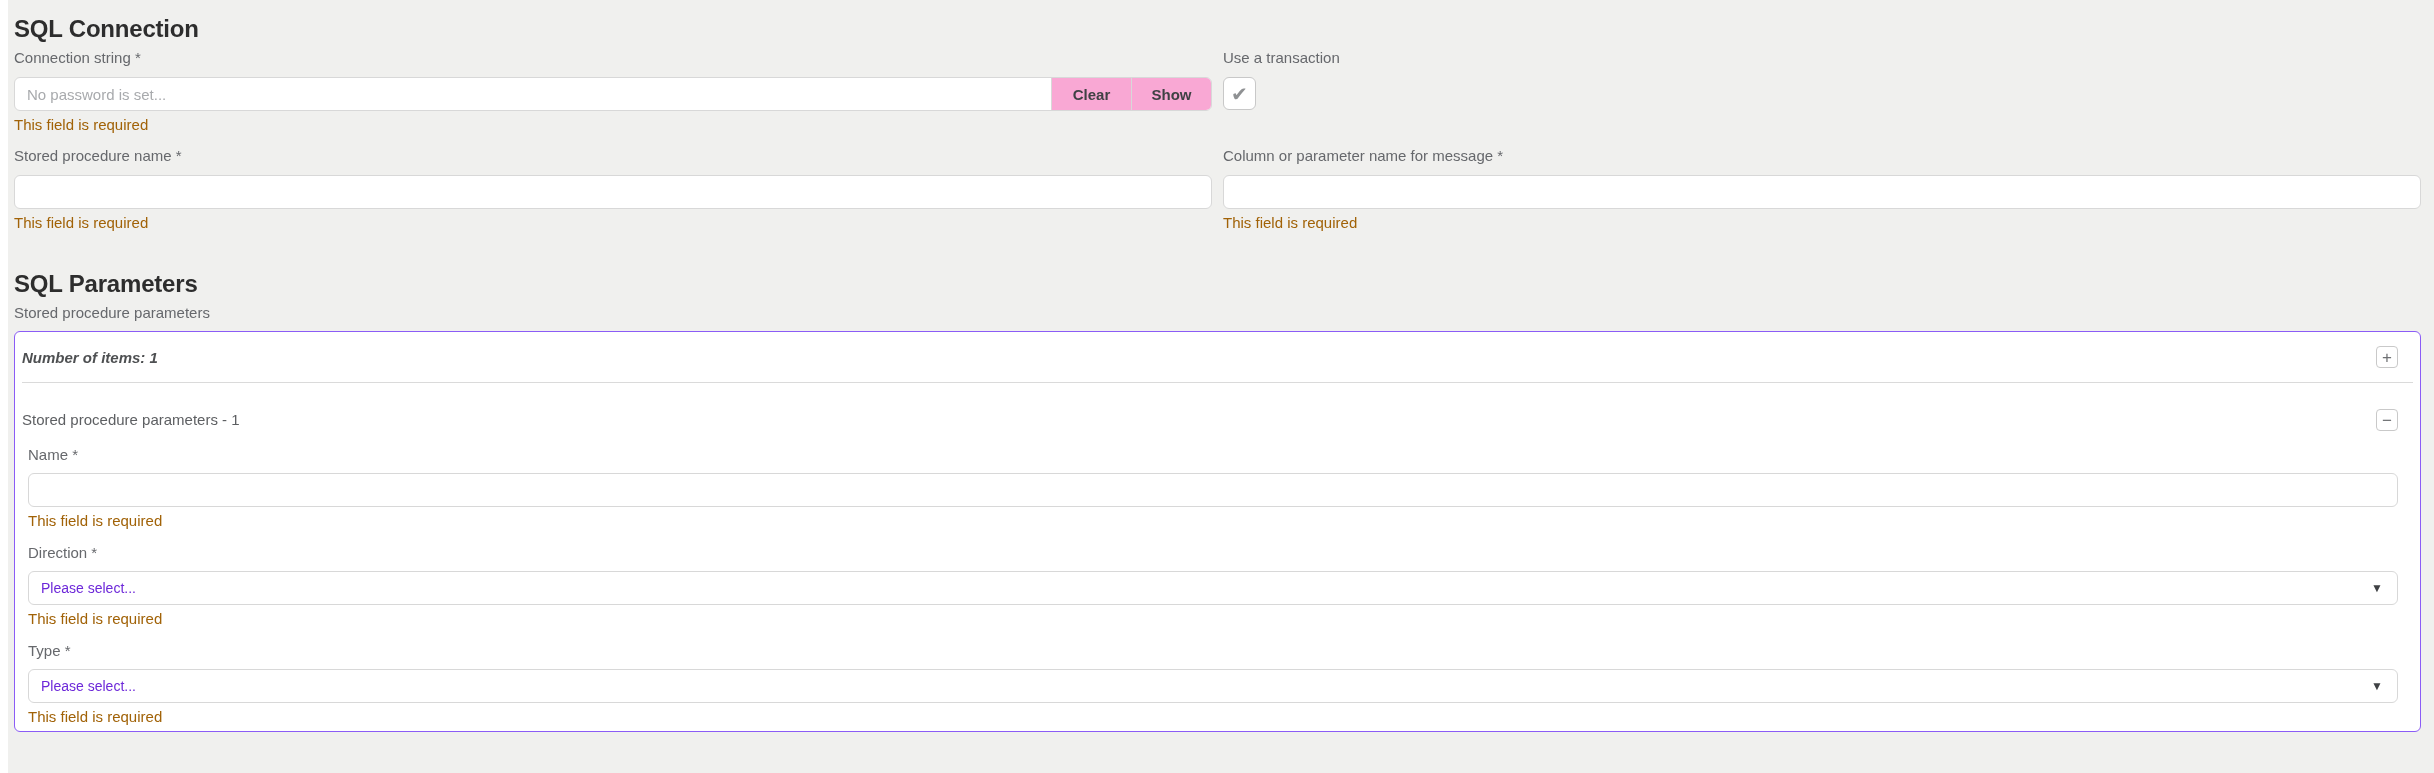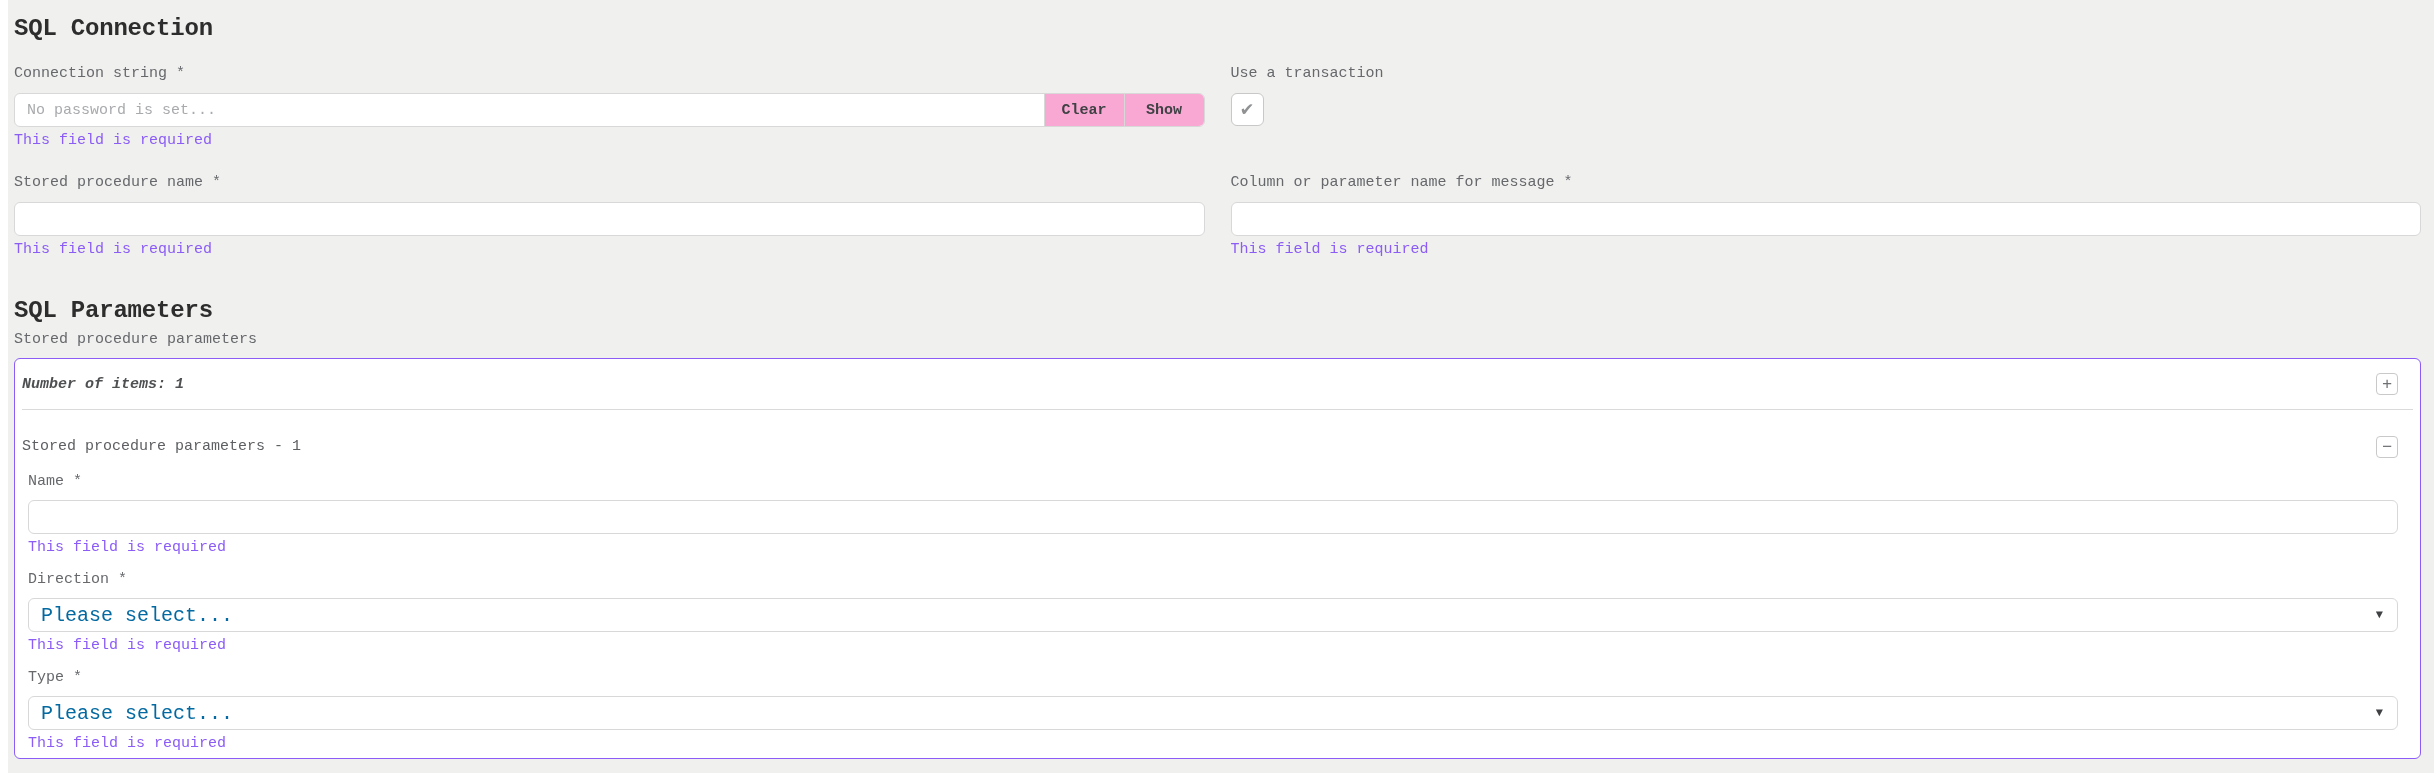--- a/index.html
+++ b/index.html
@@ -1,15 +1,15 @@
 <!DOCTYPE html>
 <html><head>
 <meta charset="utf-8">
 <style>
-  * { box-sizing: border-box; margin: 0; padding: 0; font-family: Liberation Mono, monospace; }
+  * { box-sizing: border-box; margin: 0; padding: 0; }
   html, body { margin: 0; }
   body {
     width: 2434px; height: 773px;
     position: relative;
     background: #f0f0ee;
     font-family: "Liberation Sans", "DejaVu Sans", sans-serif;
     overflow: hidden;
     color: #333;
   }
   .left-gutter {
@@ -19,39 +19,40 @@
   .content { position: absolute; left: 14px; right: 13px; top: 0; }
   h1.section-title {
     margin-top: 14px;
     font-size: 24px; line-height: 30px;
     font-weight: 700; color: #2d2d2d;
     letter-spacing: -0.2px;
   }
   .grid2 {
     display: grid; grid-template-columns: 1fr 1fr;
     column-gap: 26px; row-gap: 22px;
-    margin-top: 20px;
+    margin-top: 4px;
+    gap: 11px;
   }
   .field-label {
     display: block;
     font-size: 15px; line-height: 20px; color: #66686c;
     margin-bottom: 9px;
   }
   .text-input {
     display: block; width: 100%; height: 34px;
     border: 1px solid #d8d8d8; border-radius: 6px;
     background: #fff; padding: 0 12px;
     font-size: 15px; color: #333;
     font-family: inherit; outline: none;
   }
   .text-input::placeholder { color: #a8aaad; opacity: 1; }
   .error-text {
     margin-top: 4px;
     font-size: 15px; line-height: 20px;
-    color: #8b5cf6;
+    color: #a16207;
   }
   .input-group {
     display: flex; height: 34px;
     border: 1px solid #d8d8d8; border-radius: 6px;
     background: #fff; overflow: hidden;
   }
   .input-group input {
     flex: 1; border: none; outline: none; background: transparent;
     padding: 0 12px; font-size: 15px; font-family: inherit; color: #333;
   }
@@ -102,21 +103,21 @@
   .item-fields { margin-top: 14px; }
   .item-field { margin-bottom: 12px; }
   .item-field .field-label { margin-bottom: 8px; }
   .select-box {
     display: flex; align-items: center; justify-content: space-between;
     width: 100%; height: 34px;
     border: 1px solid #d8d8d8; border-radius: 6px;
     background: #fff; padding: 0 14px 0 12px;
     cursor: pointer;
   }
-  .select-placeholder { font-size: 20px; color: #0369a1; }
+  .select-placeholder { font-size: 14px; color: #6d28d9; }
   .select-caret { font-size: 12px; color: #3f4144; }
 </style>
 </head>
 <body>
 
 <div class="left-gutter"></div>
 
 <div class="content">
 
   <h1 class="section-title">SQL Connection</h1>

